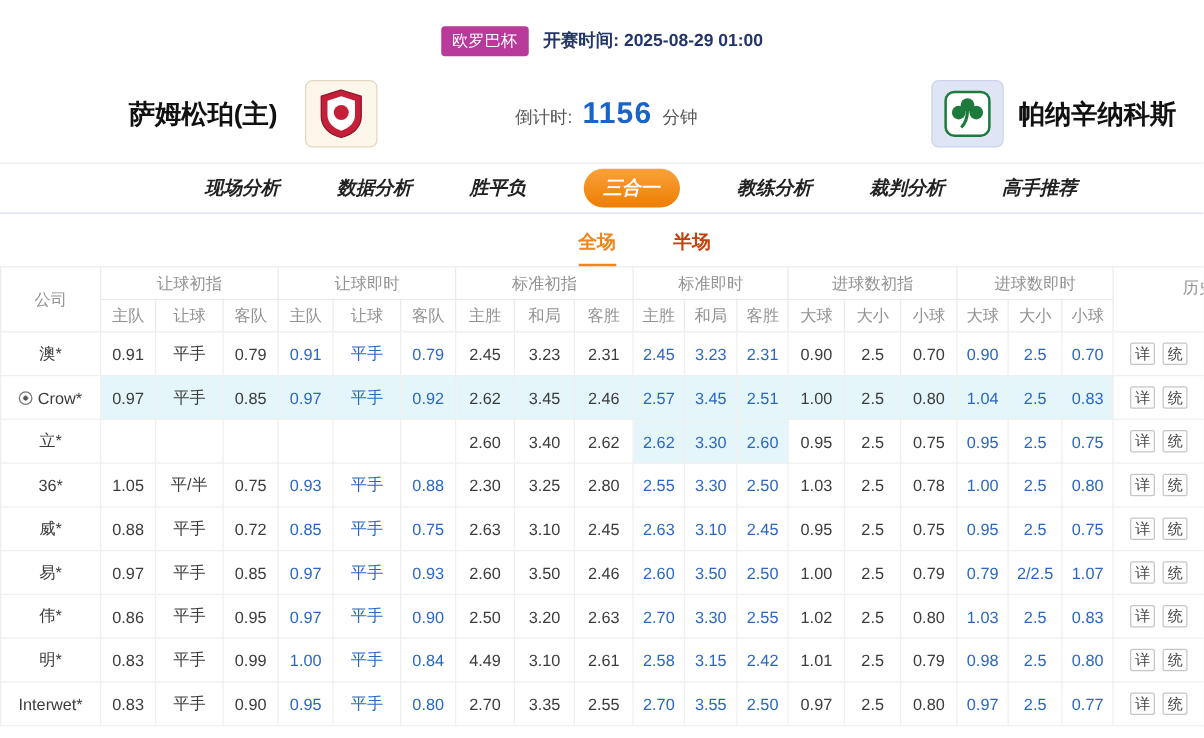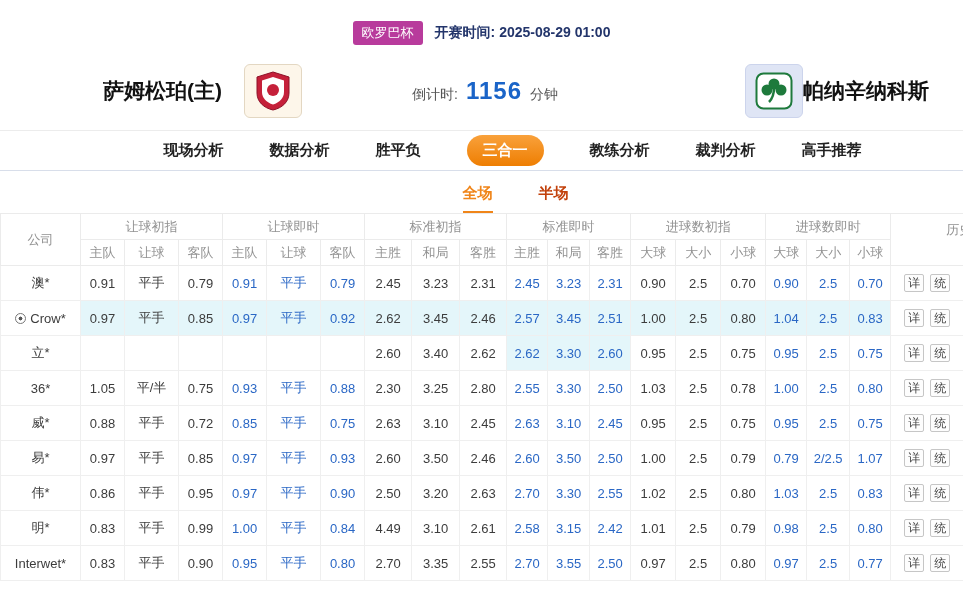--- a/index.html
+++ b/index.html
@@ -6,33 +6,33 @@
   html,body { background:#fff; }
   body { font-family:"Liberation Sans","DejaVu Sans",sans-serif; }
   .page { width:963px; height:590px; overflow:hidden; background:#fff; position:relative; }
 
   
   .match-row { display:flex; justify-content:center; align-items:center; gap:12px; padding-top:14px; height:52px; }
   .badge { background:#b83b9c; color:#fff; font-size:13px; padding:3px 9px; border-radius:3px; }
   .start-time { font-size:14px; font-weight:bold; color:#23356b; }
   .teams-row { display:grid; grid-template-columns:360px 250px 1fr; align-items:center; height:78px; }
   .team-home { display:flex; align-items:center; justify-content:flex-end; gap:22px; padding-right:58px;padding-left:14px; }
-  .team-away { display:flex; align-items:center; gap:0; padding-left:135px; }
+  .team-away { display:flex; align-items:center; gap:12px; padding-left:135px; }
   .team-name { font-size:21px; font-weight:bold; color:#111; white-space:nowrap; }
   .logo { width:58px; height:54px; border-radius:6px; display:flex; align-items:center; justify-content:center; flex:0 0 auto; }
   .logo-home { background:#fdf6ea; border:1px solid #e3d7c2; }
   .logo-away { background:#dfe5f5; border:1px solid #ccd4ec; }
   .countdown { display:flex; align-items:baseline; justify-content:center; gap:8px; }
   .cd-label,.cd-unit { font-size:14px; color:#555; }
   .cd-num { font-size:24px; font-weight:bold; color:#1a64c8; letter-spacing:1px; }
 
   
   .nav { height:41px; border-top:1px solid #ececec; border-bottom:1px solid #d8deea; }
   .nav-inner { height:100%; display:flex; align-items:center; justify-content:center; gap:46px; padding-left:62px; }
-  .nav-tab { font-size:15px; font-weight:bold; color:#222; cursor:pointer; white-space:nowrap; }
+  .nav-tab { font-size:15px; font-weight:bold; color:#222; cursor:pointer; white-space:nowrap;font-style:italic; }
   .nav-tab.active { background:linear-gradient(180deg,#f9a13b,#ee7e02); color:#fff; border-radius:16px; padding:6px 16px; }
 
   
   .subtabs { height:42px; display:flex; align-items:flex-end; justify-content:center; gap:46px; padding-left:68px; }
   .subtab { font-size:15px; font-weight:bold; color:#c2410c; padding-bottom:10px; cursor:pointer; }
   .subtab.active { color:#f08519; border-bottom:2px solid #f08519; padding-bottom:8px; }
 
   
   table.odds { width:963px; table-layout:fixed; border-collapse:collapse; }
   .odds th { font-weight:normal; color:#929292; font-size:13px; height:26px; border:1px solid #ebebeb; background:#fff; text-align:center; }

